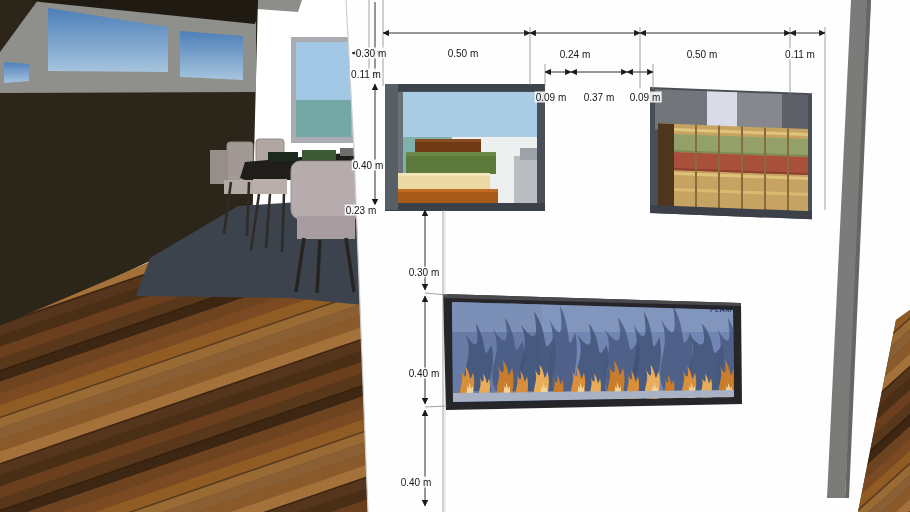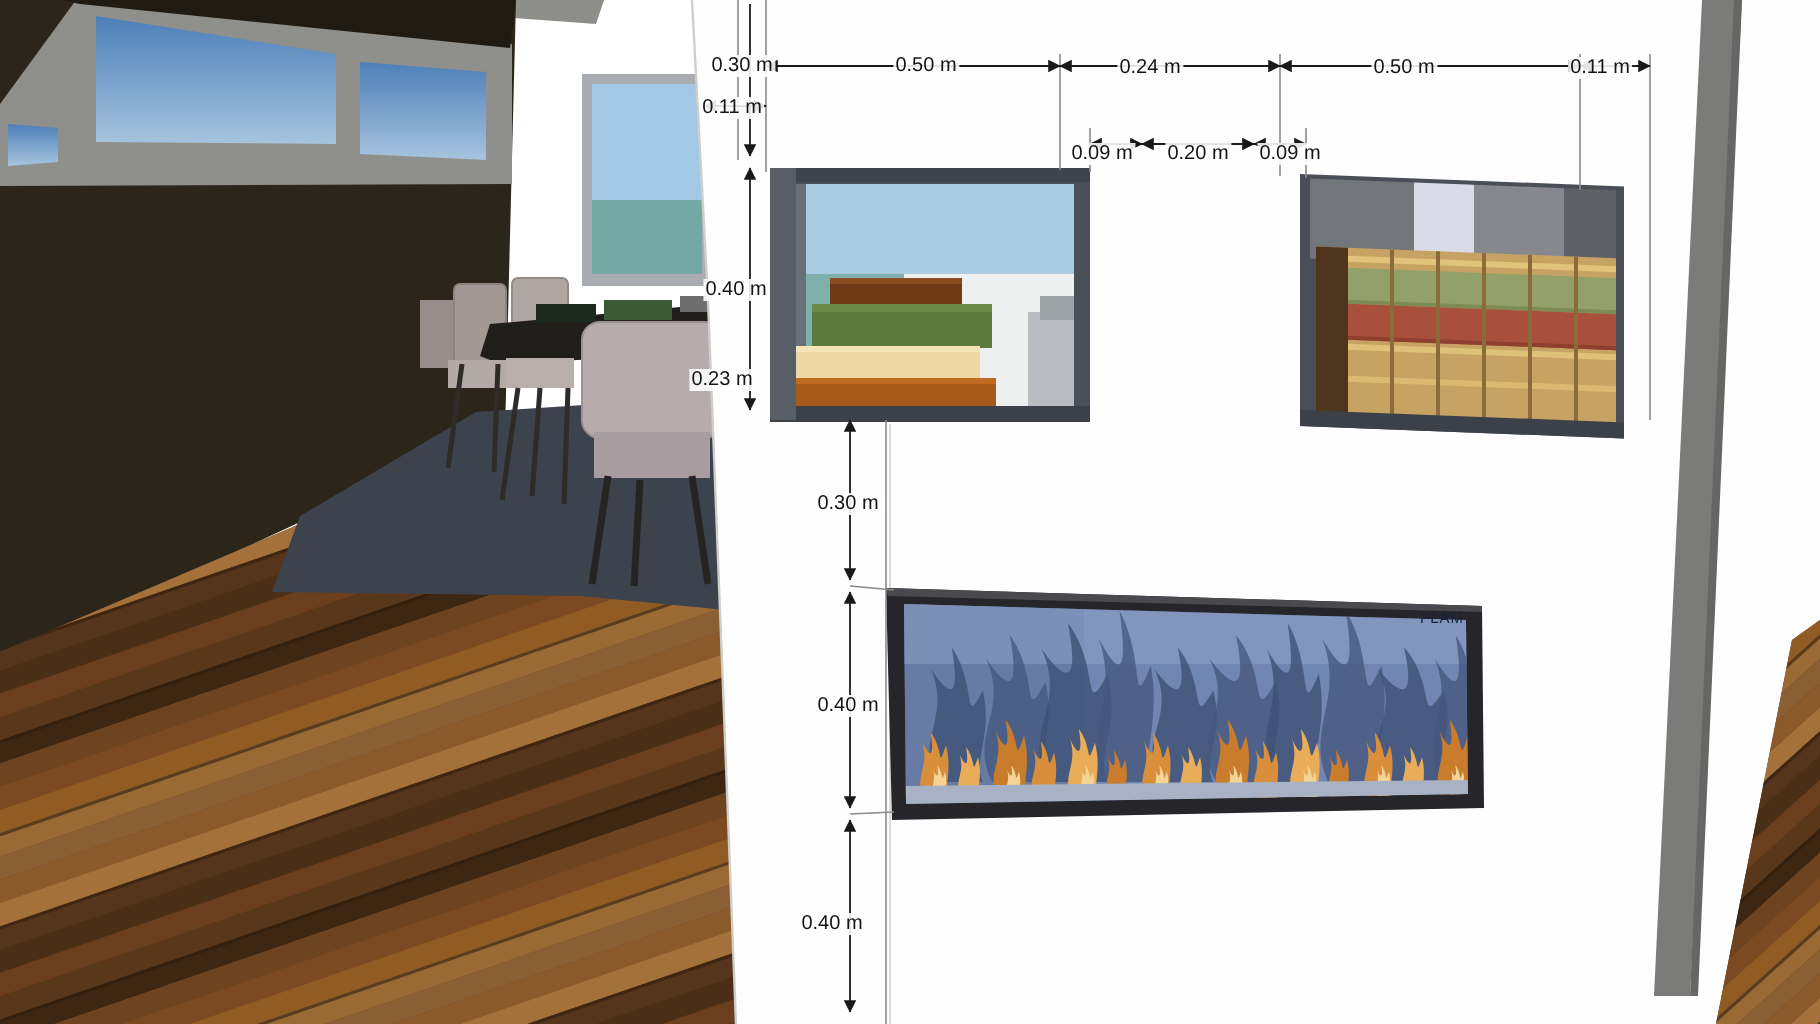--- a/index.html
+++ b/index.html
@@ -1,20 +1,20 @@
 <!DOCTYPE html>
 <html><head>
 <meta charset="utf-8">
 <style>
   html,body{margin:0;padding:0;background:#ffffff;}
   #stage{position:relative;width:910px;height:512px;overflow:hidden;background:#ffffff;
          font-family:"Liberation Sans",sans-serif;}
   #scene{position:absolute;left:0;top:0;}
   .dim-label{position:absolute;transform:translate(-50%,-50%);font-size:10px;line-height:11px;
-             color:#141414;background:rgba(255,255,255,.88);padding:0 1px;white-space:nowrap;}
+             color:#141414;background:rgba(255,255,255,.88);padding:0 1px;white-space:nowrap;margin-top:20px;}
   .brand-label{position:absolute;transform:translate(-50%,-50%);font-size:7.5px;font-weight:normal;
                letter-spacing:.5px;color:#152340;white-space:nowrap;}
 </style>
 </head>
 <body>
 
 <div id="stage">
   <svg id="scene" width="910" height="512" viewBox="0 0 910 512">
     <defs>
       <marker id="arr" viewBox="0 0 8 8" refX="7.5" refY="4" markerWidth="7" markerHeight="7" orient="auto-start-reverse">
@@ -397,21 +397,21 @@
     </g>
   </svg>
 
   <div class="dim-label" style="left:371px;top:33px">0.30 m</div>
   <div class="dim-label" style="left:463px;top:33px">0.50 m</div>
   <div class="dim-label" style="left:575px;top:34px">0.24 m</div>
   <div class="dim-label" style="left:702px;top:34px">0.50 m</div>
   <div class="dim-label" style="left:800px;top:34px">0.11 m</div>
   <div class="dim-label" style="left:366px;top:54px">0.11 m</div>
   <div class="dim-label" style="left:551px;top:77px">0.09 m</div>
-  <div class="dim-label" style="left:599px;top:77px">0.20 m</div>
+  <div class="dim-label" style="left:599px;top:77px">0.37 m</div>
   <div class="dim-label" style="left:645px;top:77px">0.09 m</div>
   <div class="dim-label" style="left:368px;top:145px">0.40 m</div>
   <div class="dim-label" style="left:361px;top:190px">0.23 m</div>
   <div class="dim-label" style="left:424px;top:252px">0.30 m</div>
   <div class="dim-label" style="left:424px;top:353px">0.40 m</div>
   <div class="dim-label" style="left:416px;top:462px">0.40 m</div>
   <div class="brand-label" style="left:721px;top:309px">FLAM</div>
 </div>
 
 </body></html>

